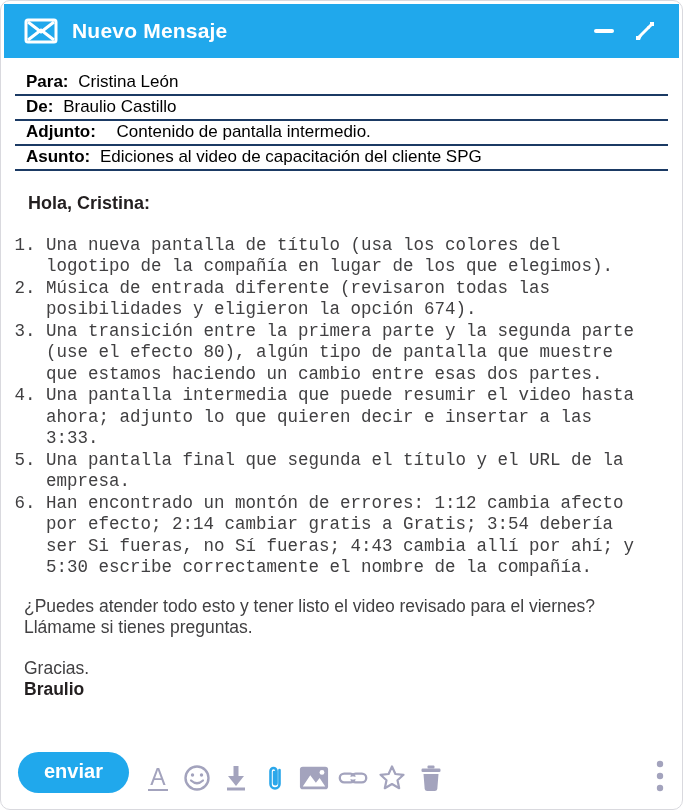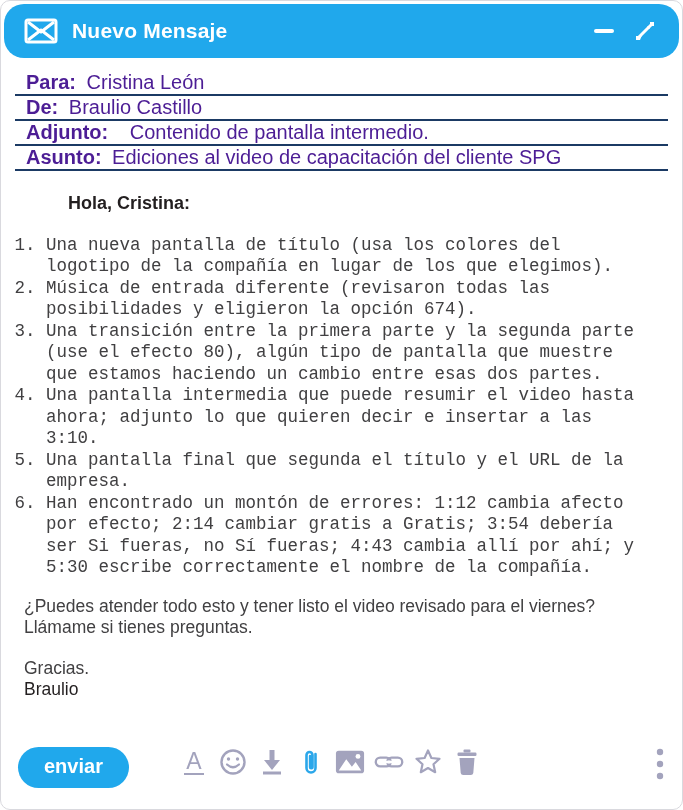--- a/index.html
+++ b/index.html
@@ -13,74 +13,74 @@
     background:#fff;
     display:flex; flex-direction:column;
     overflow:hidden;
   }
 
   
   .titlebar {
     margin:3px 3px 0 3px;
     height:54px;
     background:#20A8EC;
-    border-radius:20px;
+    border-radius:0;
     display:flex; align-items:center;
     padding:0 22px 0 20px;
     flex-shrink:0;
   }
   .titlebar .env { display:flex; align-items:center; }
   .titlebar .title {
     color:#fff; font-weight:bold; font-size:21px;
     margin-left:14px; letter-spacing:0.2px;
   }
   .titlebar .spacer { flex:1; }
   .tb-btn { display:flex; align-items:center; justify-content:center; cursor:pointer; margin-left:18px; }
 
   
   .fields { margin:13px 14px 0 14px; flex-shrink:0; }
   .field-row {
     border-bottom:2px solid #1B3A64;
     padding:1px 0 2px 11px;
-    font-size:20px; color:#4c1d95;
+    font-size:17px; color:#000000;
     line-height:20px;
     white-space:nowrap;
   }
   .field-row .lbl { font-weight:bold; }
   .field-row .val { margin-left:5px; }
   .field-row .val.gap { margin-left:16px; }
 
   
   .mailbody {
     padding:22px 30px 0 23px;
     color:#414042;
     font-size:17.5px;
     line-height:21.5px;
   }
   .greeting {
     font-weight:bold; color:#231F20; font-size:18px;
-    padding-left:4px; margin-bottom:20px;margin-left:40px;
+    padding-left:4px; margin-bottom:20px;
   }
   .para { margin-bottom:19px; max-width:630px; }
   ol.changes {
     margin:0 0 17px 0;
     padding-left:22px;
     max-width:630px;
     font-family:Liberation Mono, monospace;
   }
   ol.changes li { margin:0; }
   .signoff { margin-top:12px; }
-  .signature { font-weight:normal; color:#231F20; }
+  .signature { font-weight:bold; color:#231F20; }
 
   
   .footer {
     margin-top:auto;
-    display:flex; align-items:flex-start;
+    display:flex; align-items:flex-end;
     padding:0 18px 16px 17px;
-    height:62px; flex-shrink:0;gap:36px;
+    height:62px; flex-shrink:0;
   }
   .send-btn {
     background:#20A8EC; color:#fff;
     border:none; border-radius:21px;
     font-family:inherit; font-weight:bold; font-size:20px;
     padding:8px 26px 10px 26px;
     cursor:pointer;
   }
   .tools { display:flex; align-items:center; margin-left:14px; gap:9px; }
   .tool { width:30px; height:30px; display:flex; align-items:center; justify-content:center; cursor:pointer; }
@@ -137,21 +137,21 @@
       <span class="val">Ediciones al video de capacitación del cliente SPG</span>
     </div>
   </div>
 
   <div class="mailbody">
     <div class="greeting">Hola, Cristina:</div>
     <ol class="changes">
       <li>Una nueva pantalla de título (usa los colores del logotipo de la compañía en lugar de los que elegimos).</li>
       <li>Música de entrada diferente (revisaron todas las posibilidades y eligieron la opción 674).</li>
       <li>Una transición entre la primera parte y la segunda parte (use el efecto 80), algún tipo de pantalla que muestre que estamos haciendo un cambio entre esas dos partes.</li>
-      <li>Una pantalla intermedia que puede resumir el video hasta ahora; adjunto lo que quieren decir e insertar a las 3:10.</li>
+      <li>Una pantalla intermedia que puede resumir el video hasta ahora; adjunto lo que quieren decir e insertar a las 3:33.</li>
       <li>Una pantalla final que segunda el título y el URL de la empresa.</li>
       <li>Han encontrado un montón de errores: 1:12 cambia afecto por efecto; 2:14 cambiar gratis a Gratis; 3:54 debería ser Si fueras, no Sí fueras; 4:43 cambia allí por ahí; y 5:30 escribe correctamente el nombre de la compañía.</li>
     </ol>
     <p class="para">¿Puedes atender todo esto y tener listo el video revisado para el viernes? Llámame si tienes preguntas.</p>
     <div class="signoff">Gracias.</div>
     <div class="signature">Braulio</div>
   </div>
 
   <div class="footer">
     <button class="send-btn">enviar</button>

